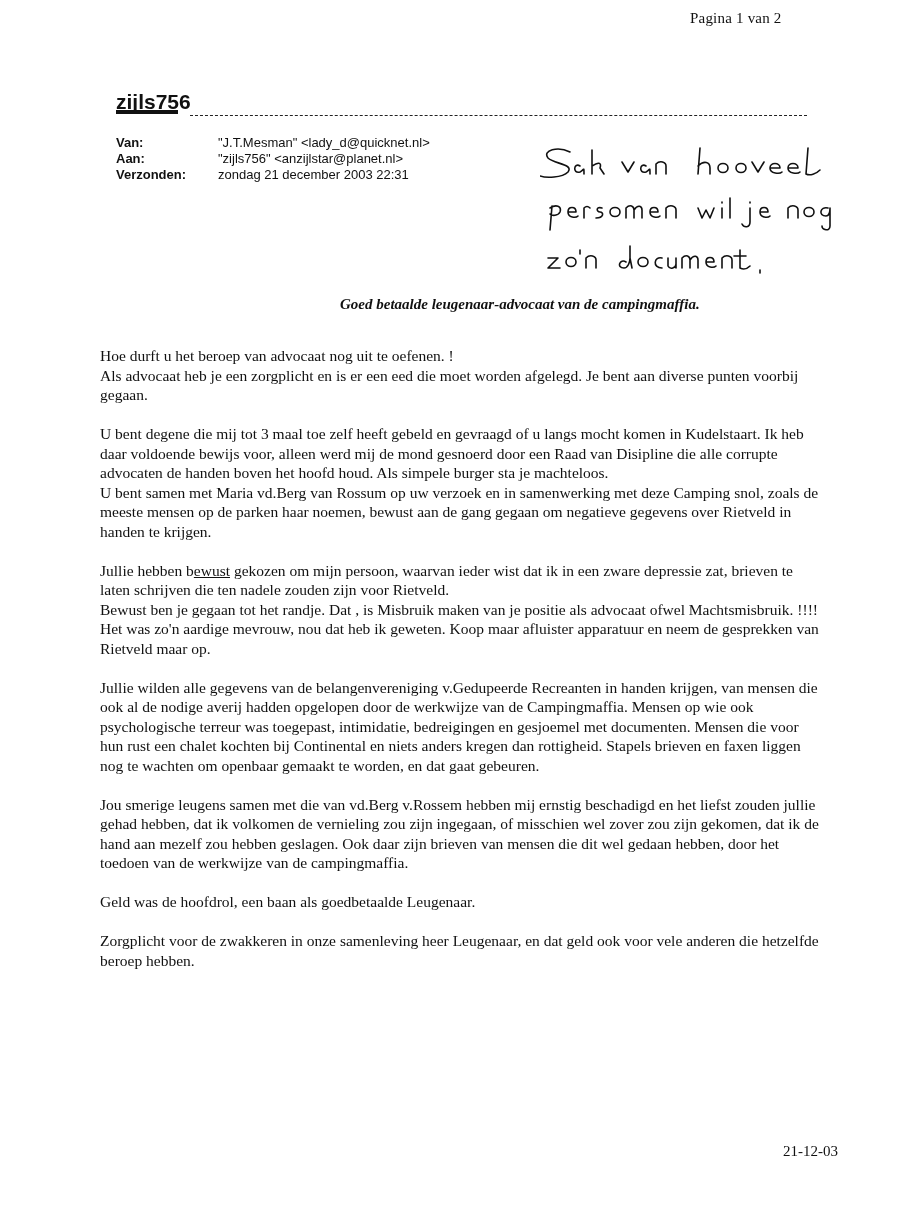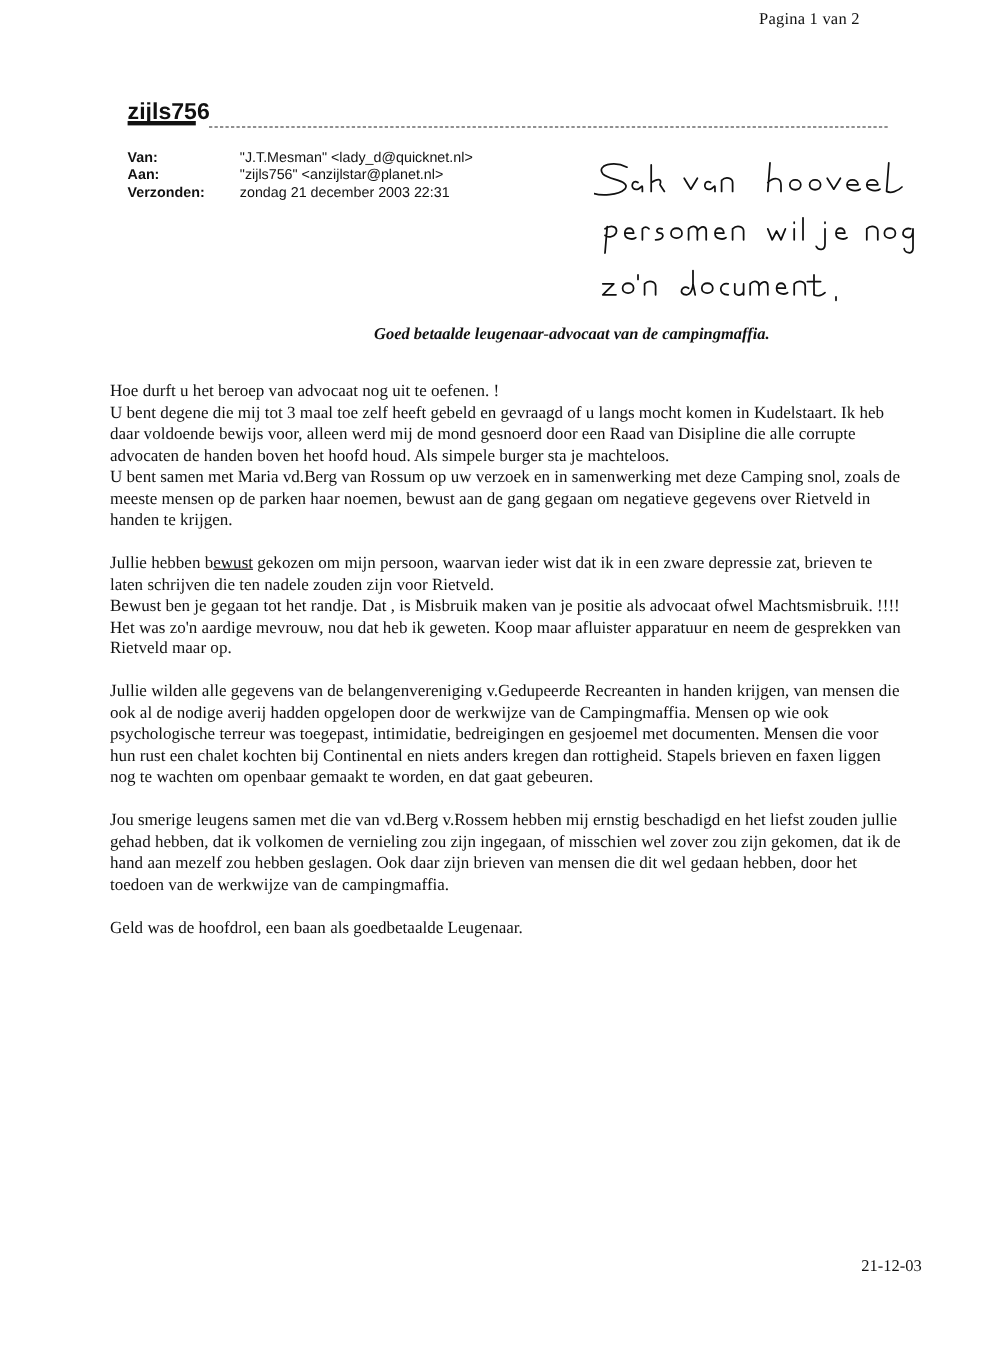--- a/index.html
+++ b/index.html
@@ -124,22 +124,24 @@
       <path d="M200 110 L200 128 C204 130 208 128 210 126 M194 116 L206 116"></path>
       <path d="M220 130 L220 133"></path>
     </g>
   </svg>
 </div>
 
 <div class="subject-title">Goed betaalde leugenaar-advocaat van de campingmaffia.</div>
 
 <div class="body">
   <p class="para tight">Hoe durft u het beroep van advocaat nog uit te oefenen. !</p>
+  <p class="para">Als advocaat heb je een zorgplicht en is er een eed die moet worden afgelegd. Je bent aan diverse punten voorbij gegaan.</p>
   <p class="para tight">U bent degene die mij tot 3 maal toe zelf heeft gebeld en gevraagd of u langs mocht komen in Kudelstaart. Ik heb daar voldoende bewijs voor, alleen werd mij de mond gesnoerd door een Raad van Disipline die alle corrupte advocaten de handen boven het hoofd houd. Als simpele burger sta je machteloos.</p>
   <p class="para">U bent samen met  Maria vd.Berg van Rossum op uw verzoek en in samenwerking met deze Camping snol, zoals de meeste mensen op de parken haar noemen, bewust aan de gang gegaan om negatieve gegevens over Rietveld in handen te krijgen.</p>
   <p class="para tight"><span>Jullie hebben b</span><span class="u">ewust</span><span> gekozen om mijn persoon, waarvan ieder wist dat ik in een zware depressie zat, brieven te laten schrijven die ten nadele zouden zijn voor Rietveld.</span></p>
   <p class="para">Bewust ben je gegaan tot het randje. Dat , is Misbruik maken van je positie als advocaat ofwel Machtsmisbruik. !!!! Het was zo'n aardige mevrouw, nou dat heb ik geweten. Koop maar afluister apparatuur en neem de gesprekken van Rietveld maar op.</p>
   <p class="para">Jullie wilden alle gegevens van de belangenvereniging v.Gedupeerde Recreanten in handen krijgen, van mensen die ook al de nodige averij hadden opgelopen door de werkwijze van de Campingmaffia. Mensen op wie ook psychologische terreur was toegepast, intimidatie, bedreigingen en gesjoemel met documenten. Mensen die voor hun rust een chalet kochten bij Continental en niets anders kregen dan rottigheid. Stapels brieven en faxen liggen nog te wachten om openbaar gemaakt te worden, en dat gaat gebeuren.</p>
   <p class="para">Jou smerige leugens samen met die van vd.Berg v.Rossem hebben mij ernstig beschadigd en het liefst zouden jullie gehad hebben, dat ik volkomen de vernieling zou zijn ingegaan, of misschien wel zover zou zijn gekomen, dat ik de hand aan mezelf zou hebben geslagen. Ook daar zijn brieven van mensen die dit wel gedaan hebben, door het toedoen van de werkwijze van de campingmaffia.</p>
   <p class="para">Geld was de hoofdrol, een baan als goedbetaalde Leugenaar.</p>
+  <p class="para">Zorgplicht voor de zwakkeren in onze samenleving heer Leugenaar, en dat geld ook voor vele anderen die hetzelfde beroep hebben.</p>
 </div>
 
 <div class="footer-date">21-12-03</div>
 
 </body></html>

